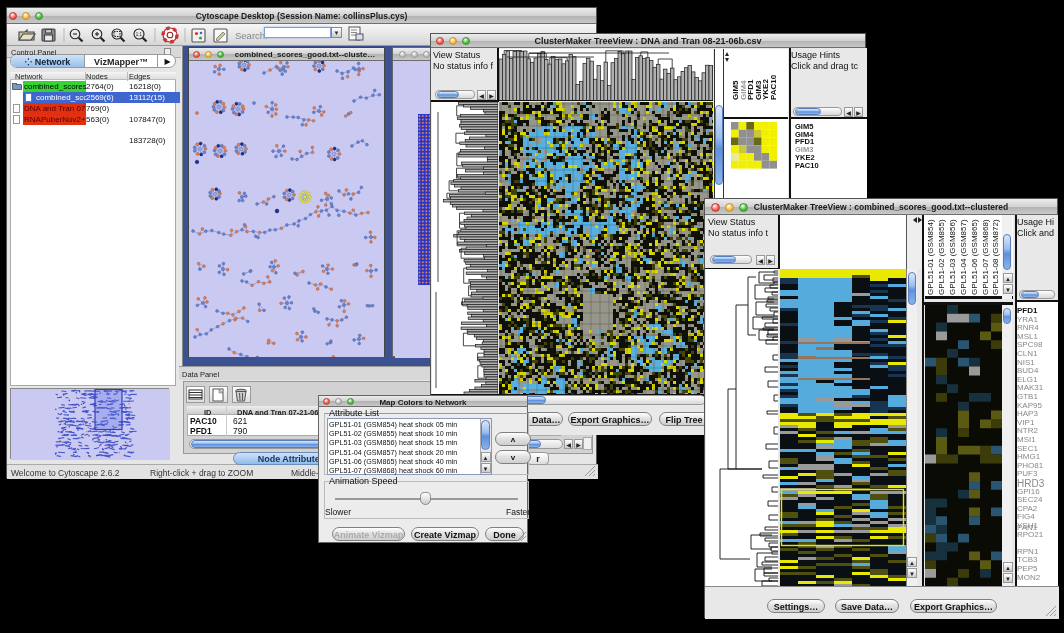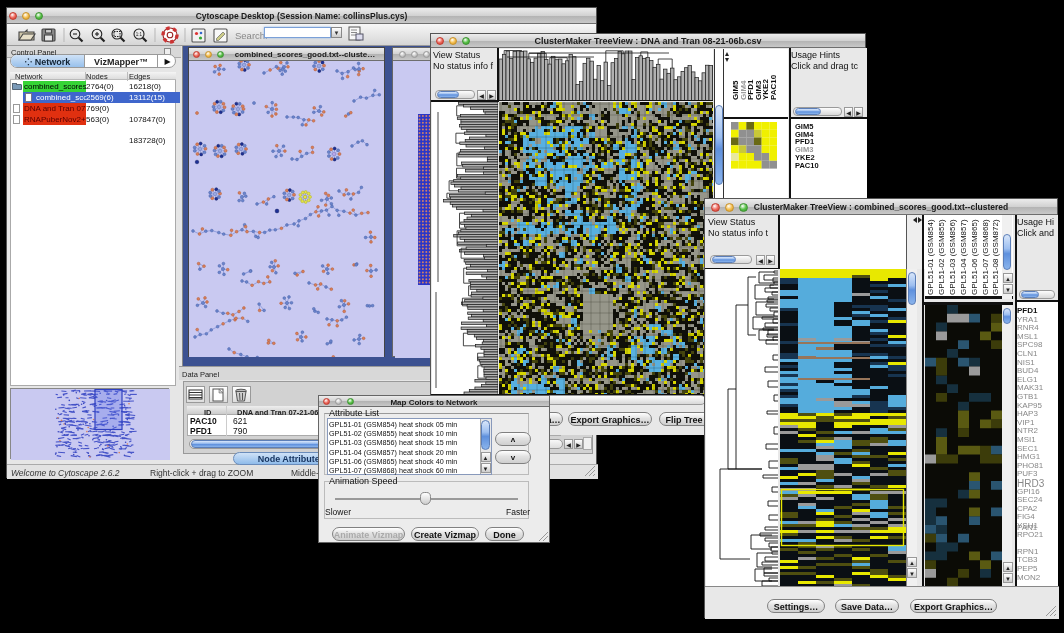--- a/index.html
+++ b/index.html
@@ -474,21 +474,21 @@
     <div style="position:absolute;left:183px;top:418px;font-size:8.5px;color:#111;font-weight:bold;white-space:nowrap;z-index:4;">PFD1</div>
     <div style="position:absolute;left:226px;top:418px;font-size:8.5px;color:#111;white-space:nowrap;z-index:4;">790</div>
     <div style="position:absolute;left:182px;top:431px;width:374px;height:10px;background:linear-gradient(180deg,#f8f8f8,#ddd);border:1px solid #999;border-radius:5px;z-index:2"></div>
     <div style="position:absolute;left:184px;top:432px;width:350px;height:8px;background:linear-gradient(180deg,#d8e6fa 0%,#9dbff0 40%,#5e90dd 55%,#8ab4ec 100%);border:1px solid #5b7eb8;border-radius:8px;z-index:3"></div>
     <div style="position:absolute;left:557px;top:431px;width:9px;height:10px;background:linear-gradient(180deg,#fff,#ccc);border:1px solid #999;font-size:6px;line-height:10px;text-align:center;color:#222;z-index:3">◀</div>
     <div style="position:absolute;left:567px;top:431px;width:9px;height:10px;background:linear-gradient(180deg,#fff,#ccc);border:1px solid #999;font-size:6px;line-height:10px;text-align:center;color:#222;z-index:3">▶</div>
     <div style="position:absolute;left:576px;top:429px;width:9px;height:13px;background:#f0f0f0;border:1px solid #aaa;z-index:2"></div>
     <div style="position:absolute;left:226px;top:444px;width:150px;height:13px;background:linear-gradient(180deg,#cfe2f7,#8fbbea);border:1px solid #6a8cbb;border-radius:7px;font-size:9px;font-weight:bold;color:#15335f;text-align:center;line-height:13px;z-index:2">Node Attribute Browser</div>
     <div style="position:absolute;left:520px;top:444px;width:22px;height:13px;background:linear-gradient(180deg,#fff,#ddd);border:1px solid #999;border-radius:4px;font-size:9px;font-weight:bold;color:#222;text-align:center;line-height:13px;z-index:2">r</div>
     <div style="position:absolute;left:0;top:456px;width:591px;height:15px;background:#e2e2e2;border-top:1px solid #aaa;z-index:1"></div>
-    <div style="position:absolute;left:4px;top:460px;font-size:8.5px;color:#333;white-space:nowrap;z-index:2;font-style:italic;">Welcome to Cytoscape 2.6.2</div>
+    <div style="position:absolute;left:4px;top:460px;font-size:8.5px;color:#333;white-space:nowrap;z-index:2;">Welcome to Cytoscape 2.6.2</div>
     <div style="position:absolute;left:143px;top:460px;font-size:8.5px;color:#333;white-space:nowrap;z-index:2;">Right-click + drag  to  ZOOM</div>
     <div style="position:absolute;left:284px;top:460px;font-size:8.5px;color:#333;white-space:nowrap;z-index:2;">Middle-</div>
     <svg style="position:absolute;right:1px;bottom:1px;z-index:3" width="10" height="10">
       <path d="M10 0L0 10M10 4L4 10M10 8L8 10" stroke="#999" stroke-width="1"></path>
     </svg>
     <div style="position:absolute;left:181px;top:39px;width:197px;height:310px;background:#c9c9f1;border:1px solid #444;z-index:2">
       <div class="tbar" style="height:13px"></div>
       <div style="position:absolute;left:4.0px;top:3px;width:7.0px;height:7.0px;border-radius:50%;background:radial-gradient(circle at 38% 30%, #fff 0%, #ee6a5e 52%, #c33b2f 100%);border:0.5px solid #c33b2f;z-index:5"></div>
       <div style="position:absolute;left:16.0px;top:3px;width:7.0px;height:7.0px;border-radius:50%;background:radial-gradient(circle at 38% 30%, #fff 0%, #f5bf4f 52%, #c8922a 100%);border:0.5px solid #c8922a;z-index:5"></div>
       <div style="position:absolute;left:28.0px;top:3px;width:7.0px;height:7.0px;border-radius:50%;background:radial-gradient(circle at 38% 30%, #fff 0%, #57c146 52%, #3d9331 100%);border:0.5px solid #3d9331;z-index:5"></div>
@@ -2051,21 +2051,21 @@
     <div style="position:absolute;left:312px;top:365.0px;font-size:8px;color:#888;white-space:nowrap;z-index:3;">PEP5</div>
     <div style="position:absolute;left:312px;top:373.59999999999997px;font-size:8px;color:#888;white-space:nowrap;z-index:3;">MON2</div>
     <div style="position:absolute;left:0;top:387px;width:354px;height:33px;background:#e8e8e8;border-top:1px solid #888"></div>
     <div style="position:absolute;left:62px;top:400px;width:58px;height:14px;background:linear-gradient(180deg,#ffffff,#e2e2e2 45%,#cfcfcf);border:1px solid #808080;border-radius:9px;font-size:9px;font-weight:bold;color:#111;text-align:center;line-height:14px;z-index:3;white-space:nowrap;overflow:hidden">Settings…</div>
     <div style="position:absolute;left:130px;top:400px;width:64px;height:14px;background:linear-gradient(180deg,#ffffff,#e2e2e2 45%,#cfcfcf);border:1px solid #808080;border-radius:9px;font-size:9px;font-weight:bold;color:#111;text-align:center;line-height:14px;z-index:3;white-space:nowrap;overflow:hidden">Save Data…</div>
     <div style="position:absolute;left:205px;top:400px;width:87px;height:14px;background:linear-gradient(180deg,#ffffff,#e2e2e2 45%,#cfcfcf);border:1px solid #808080;border-radius:9px;font-size:9px;font-weight:bold;color:#111;text-align:center;line-height:14px;z-index:3;white-space:nowrap;overflow:hidden">Export Graphics…</div>
     <svg style="position:absolute;right:1px;bottom:1px;z-index:3" width="10" height="10">
       <path d="M10 0L0 10M10 4L4 10M10 8L8 10" stroke="#999" stroke-width="1"></path>
     </svg>
   </div>
-<div class="win" style="left:318px;top:395px;width:232px;height:148px;background:#ececec;border:1px solid #666;z-index:30">
+<div class="win" style="left:318px;top:395px;width:210px;height:148px;background:#ececec;border:1px solid #666;z-index:30">
     <div class="tbar" style="height:11px"></div>
     <div style="position:absolute;left:4px;top:2px;width:7px;height:7px;border-radius:50%;background:radial-gradient(circle at 38% 30%, #fff 0%, #ee6a5e 52%, #c33b2f 100%);border:0.5px solid #c33b2f;z-index:5"></div>
     <div style="position:absolute;left:16px;top:2px;width:7px;height:7px;border-radius:50%;background:radial-gradient(circle at 38% 30%, #fff 0%, #cccccc 52%, #999 100%);border:0.5px solid #999;z-index:5"></div>
     <div style="position:absolute;left:28px;top:2px;width:7px;height:7px;border-radius:50%;background:radial-gradient(circle at 38% 30%, #fff 0%, #57c146 52%, #3d9331 100%);border:0.5px solid #3d9331;z-index:5"></div>
     <div class="ttext" style="top:1.5px;font-size:8px">Map Colors to Network</div>
     <div style="position:absolute;left:10px;top:12px;font-size:9px;color:#111;white-space:nowrap;z-index:3;">Attribute List</div>
     <div style="position:absolute;left:5px;top:17px;width:205px;height:62px;border:1px solid #bbb;border-top-color:#999;z-index:1"></div>
     <div style="position:absolute;left:8px;top:22px;width:165px;height:57px;background:#fff;border:1px solid #8899bb;overflow:hidden;z-index:2"></div>
     <div style="position:absolute;left:10px;top:24.0px;font-size:7.2px;color:#111;white-space:nowrap;z-index:3;">GPL51-01 (GSM854) heat shock 05 min</div>
     <div style="position:absolute;left:10px;top:33.2px;font-size:7.2px;color:#111;white-space:nowrap;z-index:3;">GPL51-02 (GSM855) heat shock 10 min</div>

